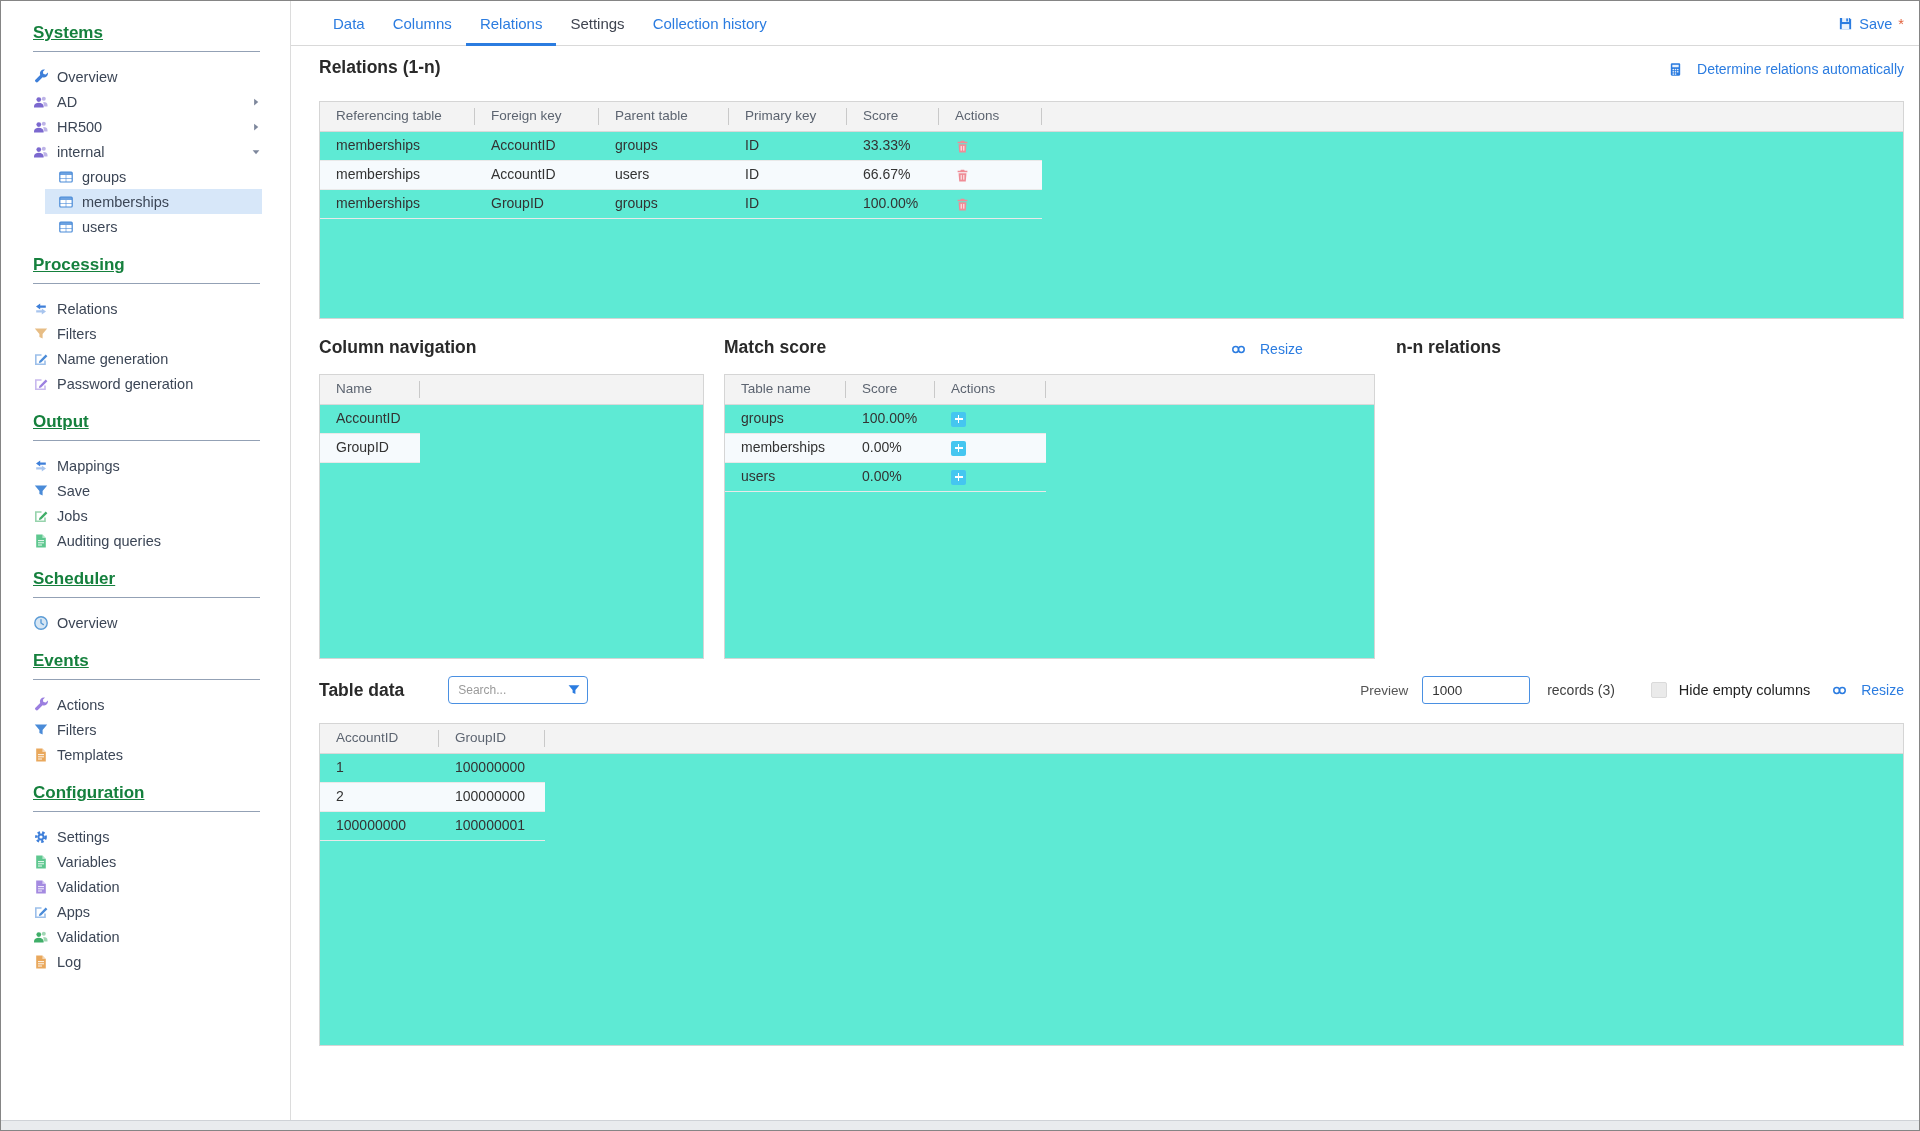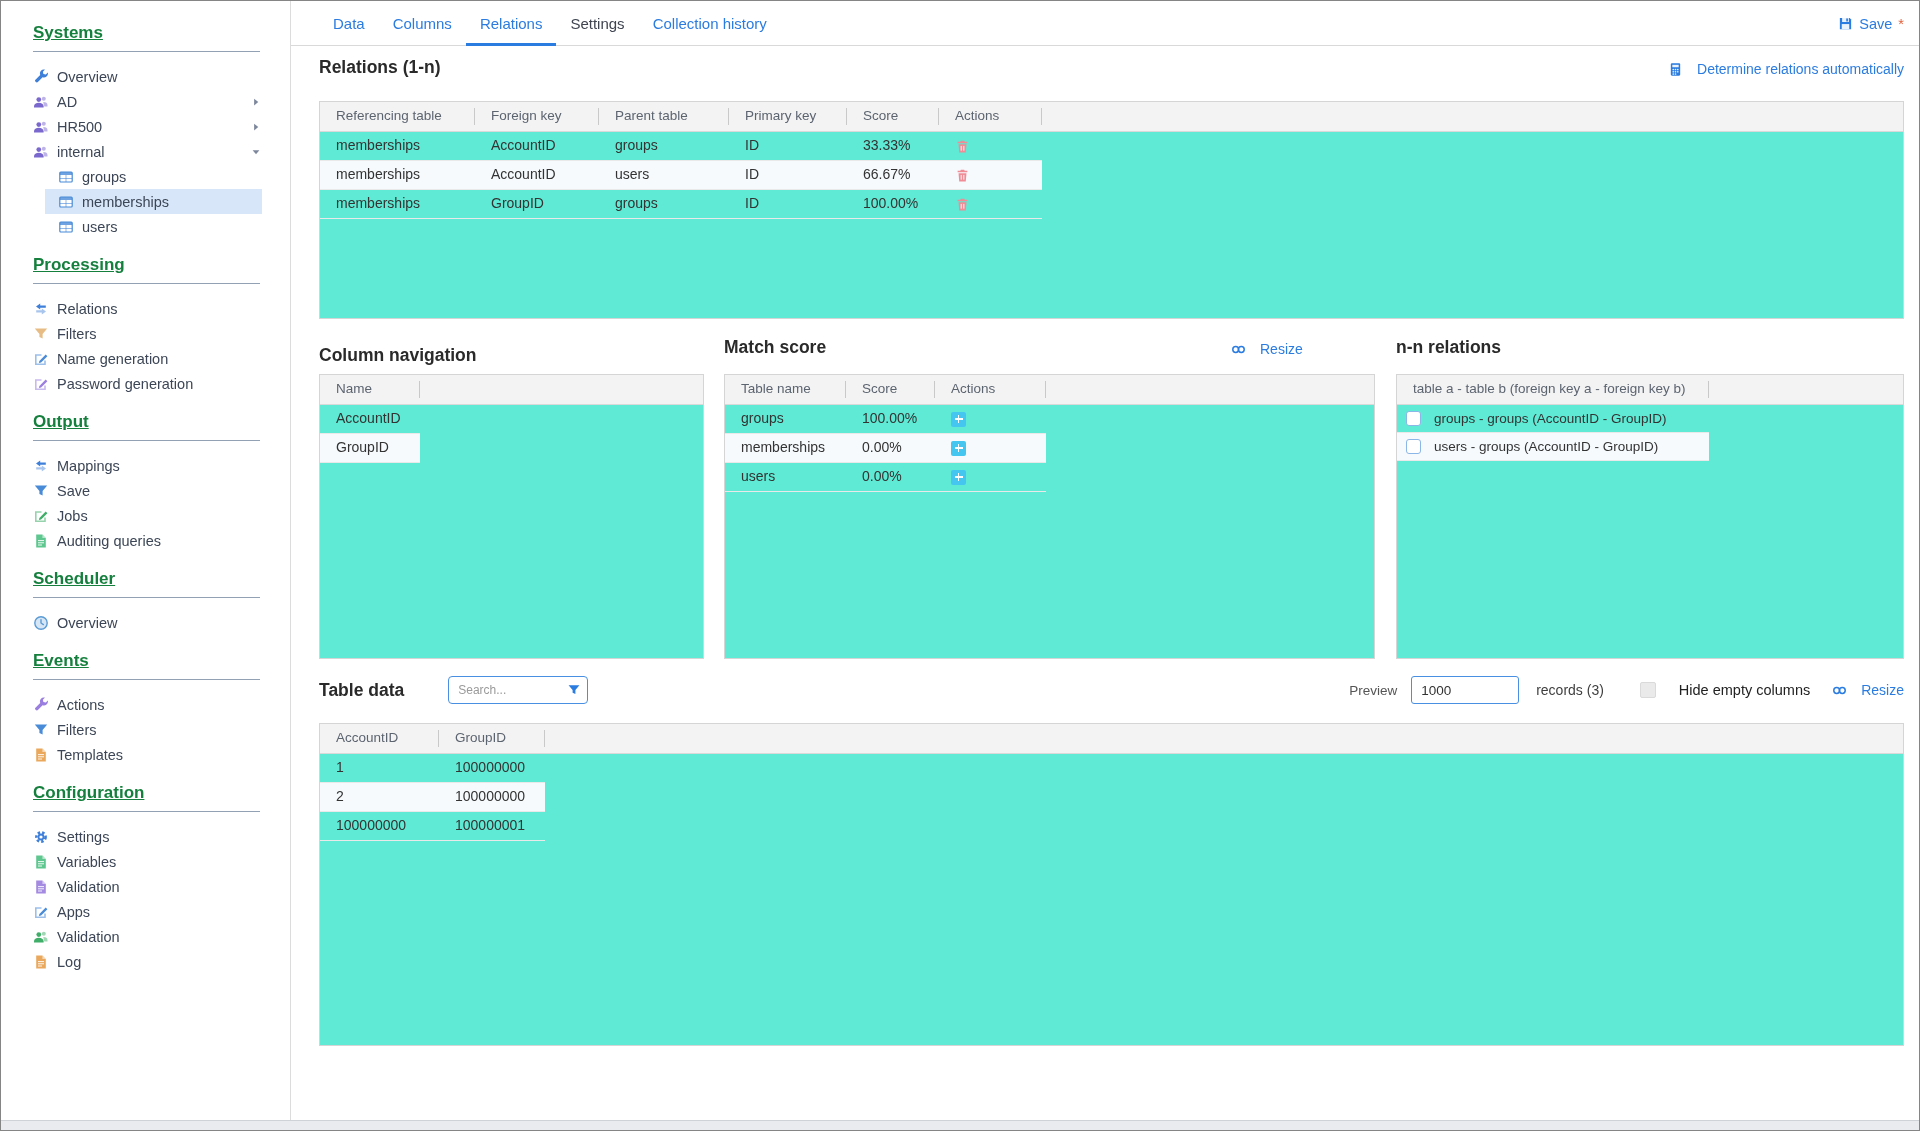--- a/index.html
+++ b/index.html
@@ -54,21 +54,21 @@
   #search-wrap{position:relative;margin-left:44px;}
   #search-input{width:140px;height:28px;box-sizing:border-box;border:1.5px solid #4a90e2;border-radius:4px;padding:0 26px 0 9px;font-size:12px;color:#444;font-family:inherit;outline:none;}
   #search-input::placeholder{color:#9a9a9a;}
   #search-funnel{position:absolute;right:7px;top:7px;width:14px;height:14px;pointer-events:auto;cursor:pointer;}
   #search-funnel svg{width:14px;height:14px;display:block;}
   #td-right{margin-left:auto;display:flex;align-items:center;}
   #preview-label{font-size:13.5px;color:#555;}
   #preview-input{width:108px;height:28px;box-sizing:border-box;border:1.5px solid #4a90e2;border-radius:3px;margin-left:14px;padding:0 9px;font-size:13.5px;color:#333;font-family:inherit;outline:none;}
   #records-count{margin-left:17px;font-size:14px;color:#3f3f3f;}
   .cb-gray{width:16px;height:16px;background:#eaeaea;border:1px solid #dadada;border-radius:2px;box-sizing:border-box;margin-left:36px;cursor:pointer;}
-  #hide-empty-label{margin-left:23px;font-size:14.5px;color:#222;white-space:nowrap;}
+  #hide-empty-label{margin-left:12px;font-size:14.5px;color:#222;white-space:nowrap;}
   #td-resize{margin-left:22px;}
   a,.blue-link{text-decoration:none;}
 
   #bottom-strip{position:absolute;left:0;right:0;bottom:0;height:9px;background:#e9ebee;border-top:1px solid #cfd2d7;z-index:5;}
 </style>
 </head>
 <body>
 
 <div id="root">
   <aside id="sidebar">
@@ -485,21 +485,21 @@
                   <path d="M6.2 1.8h3.6l.5 1.2h2.9v1.6H2.8V3h2.9z"></path>
                   <path d="M3.8 5.6h8.4l-.7 8.8H4.5z"></path>
                   <path d="M6.6 7.4v5M9.4 7.4v5" stroke="#fff" stroke-width="1" fill="none"></path>
                 </g>
               </svg>
             </span>
           </div>
         </div>
       </div>
 
-    <div class="sec-title" style="left:28px;top:344px">Column navigation</div>
+    <div class="sec-title" style="left:28px;top:336px">Column navigation</div>
     <div class="tbox" style="left:28px;top:373px;width:385px;height:285px" id="colnav-box">
         <div class="thead">
           <div class="hcell" style="width:100px">Name</div>
           <div class="hfill"></div>
         </div>
         <div class="trow" style="width:100px">
           <div class="tcell" style="width:100px">AccountID</div>
         </div>
         <div class="trow alt" style="width:100px">
           <div class="tcell" style="width:100px">GroupID</div>
@@ -542,34 +542,20 @@
         <div class="trow" style="width:321px">
           <div class="tcell" style="width:121px">users</div>
           <div class="tcell" style="width:89px">0.00%</div>
           <div class="tcell actions" style="width:111px">
             <span class="plus-btn"></span>
           </div>
         </div>
       </div>
 
     <div class="sec-title" style="left:1105px;top:336px">n-n relations</div>
-    <div class="tbox" style="left:1105px;right:15px;top:373px;height:285px" id="nn-box">
-        <div class="thead">
-          <div class="hcell" style="width:312px">table a - table b (foreign key a - foreign key b)</div>
-          <div class="hfill"></div>
-        </div>
-        <div class="nnrow" style="width:312px;">
-          <span class="cb-blue"></span>
-          <span class="lbl">groups - groups (AccountID - GroupID)</span>
-        </div>
-        <div class="nnrow trow alt" style="width:312px;">
-          <span class="cb-blue"></span>
-          <span class="lbl">users - groups (AccountID - GroupID)</span>
-        </div>
-      </div>
 
     <div id="td-toolbar">
       <div class="sec-title" style="position:static">Table data</div>
       <div id="search-wrap">
         <input id="search-input" type="text" placeholder="Search..." style="">
         <span id="search-funnel">
             <svg viewBox="0 0 16 16" xmlns="http://www.w3.org/2000/svg">
               <path fill="#2b7ce0" d="M1.8 2.6h12.4L9.6 8v4.6L6.4 11V8z"></path>
             </svg>
           </span>

